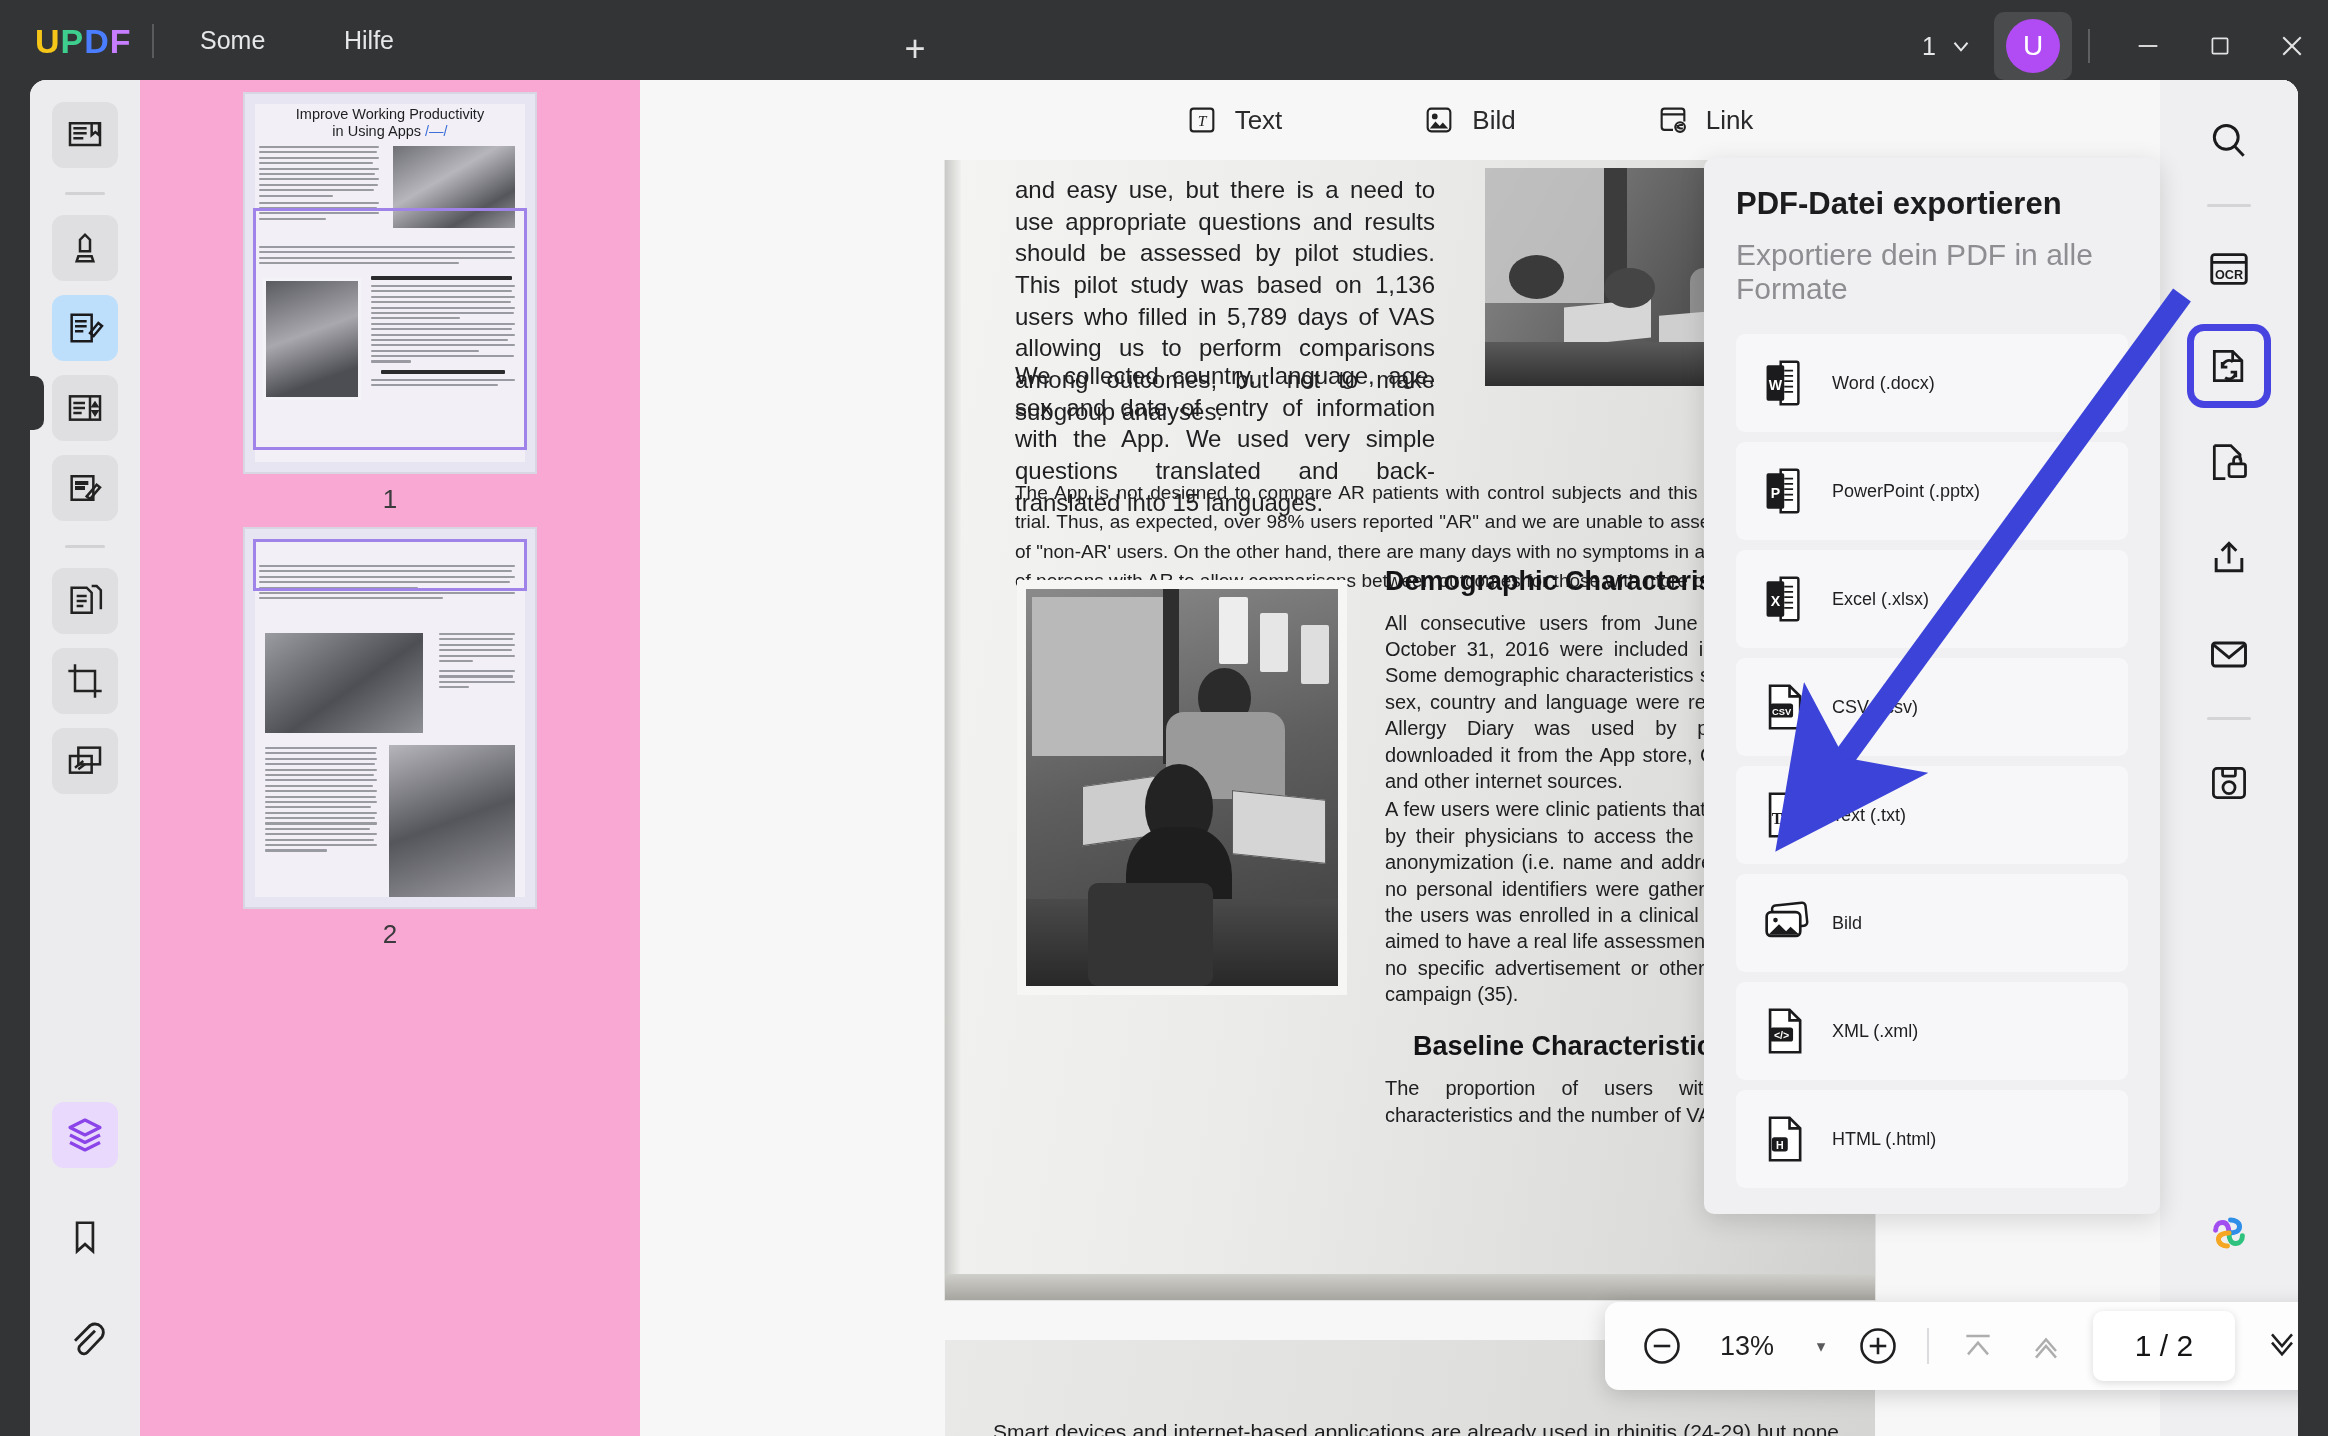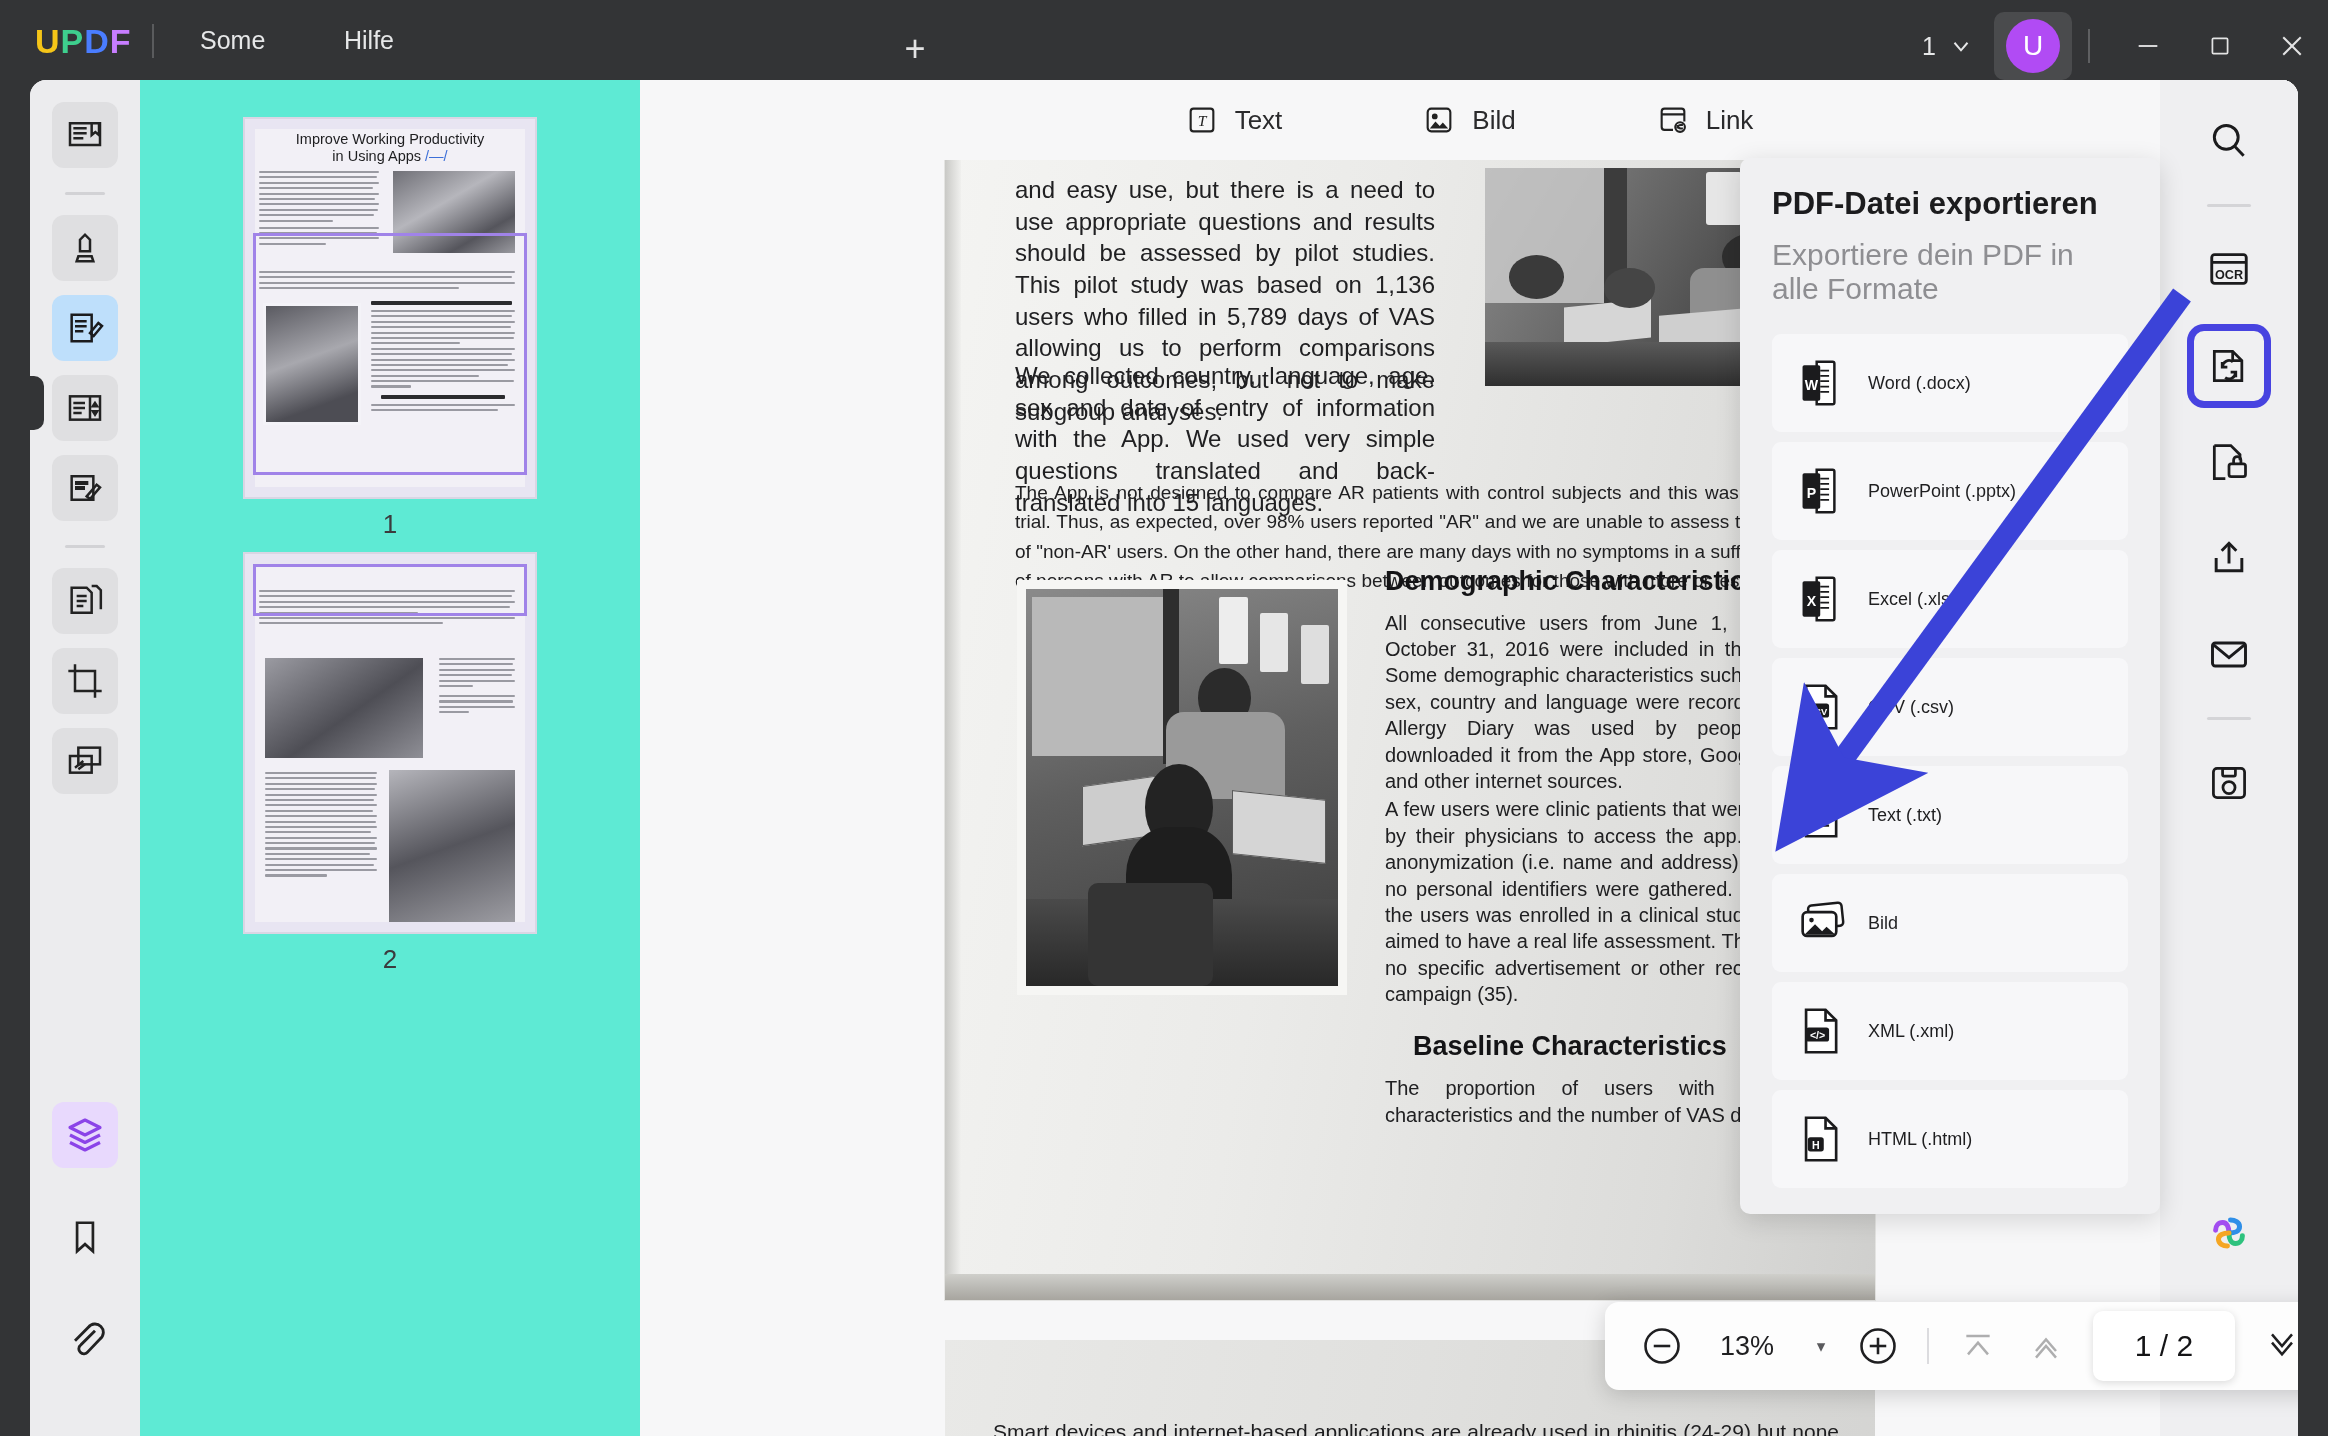--- a/index.html
+++ b/index.html
@@ -111,22 +111,22 @@
     display:flex; flex-direction: column; align-items:center; }
   .rail-bottom .rail-btn { margin-bottom: 36px; }
   .nub {
     position: absolute; left: -2px; top: 296px; width: 16px; height: 54px;
     background: #333436; border-radius: 0 10px 10px 0;
   }
 
   
   .thumbs {
     position: absolute; left: 110px; top: 0; width: 500px; height: 100%;
-    background: #5eead4;
-    padding-top: 37px;
+    background: #f9a8d4;
+    padding-top: 12px;
     display: flex; flex-direction: column; align-items: center;
   }
   .thumb-wrap { margin-bottom: 12px; display: flex; flex-direction: column; align-items: center; }
   .thumb {
     width: 294px; height: 382px;
     background: #e8e5f2;
     border: 2px solid #d9d6e4;
     position: relative; overflow: hidden;
   }
   .thumb .page-paper { position:absolute; inset:10px; background:#f2f0f6; }
@@ -220,21 +220,21 @@
     display:flex; align-items:center; justify-content:center;
   }
   .rr-btn.selected { background: #f0f0f2; box-shadow: 0 0 0 7px #4743e0; border-radius: 10px; }
   .rr-div { width: 44px; height: 3px; background:#d4d4d7; margin: 2px 0 28px; border-radius:2px;}
   .rr-bottom { position:absolute; bottom: 30px; display:flex; flex-direction:column; align-items:center; }
   .rr-bottom .rr-btn { margin-bottom: 34px; }
 
   
   .export-panel {
     position: absolute; right: 138px; top: 78px;
-    width: 420px; height: 1056px;
+    width: 456px; height: 1056px;
     background: #f0f0f2;
     border-radius: 10px;
     box-shadow: 0 6px 26px rgba(0,0,0,.14);
     z-index: 7;
     padding: 28px 32px 0 32px;
     margin-left: 20px;
   }
   .ep-title { font-size: 31px; font-weight: bold; color: #1c1c1e; }
   .ep-sub { font-size: 30px; color: #8e8e92; margin-top: 16px; margin-bottom: 28px; }
   .ep-list { display:flex; flex-direction: column; gap: 10px; }

